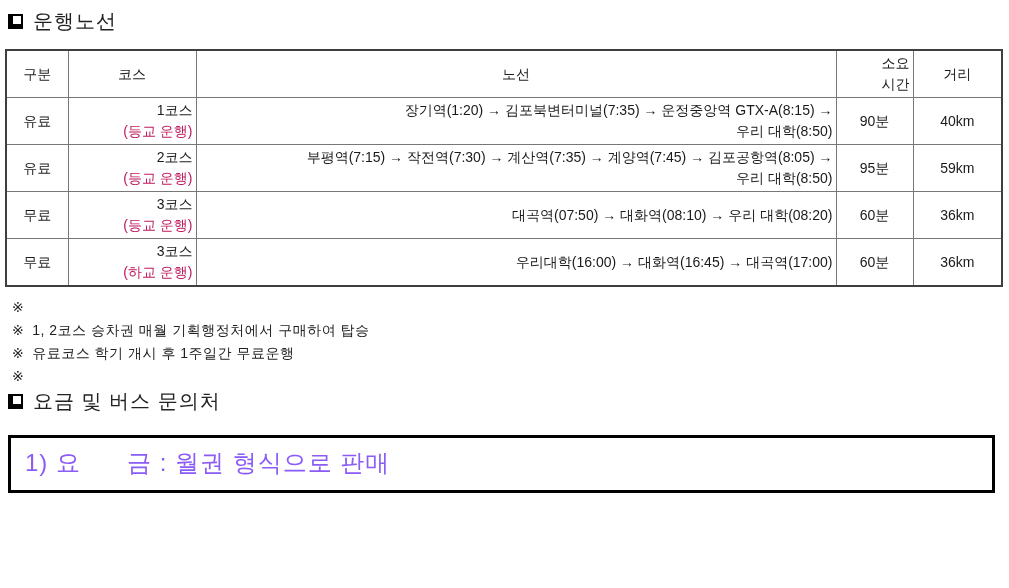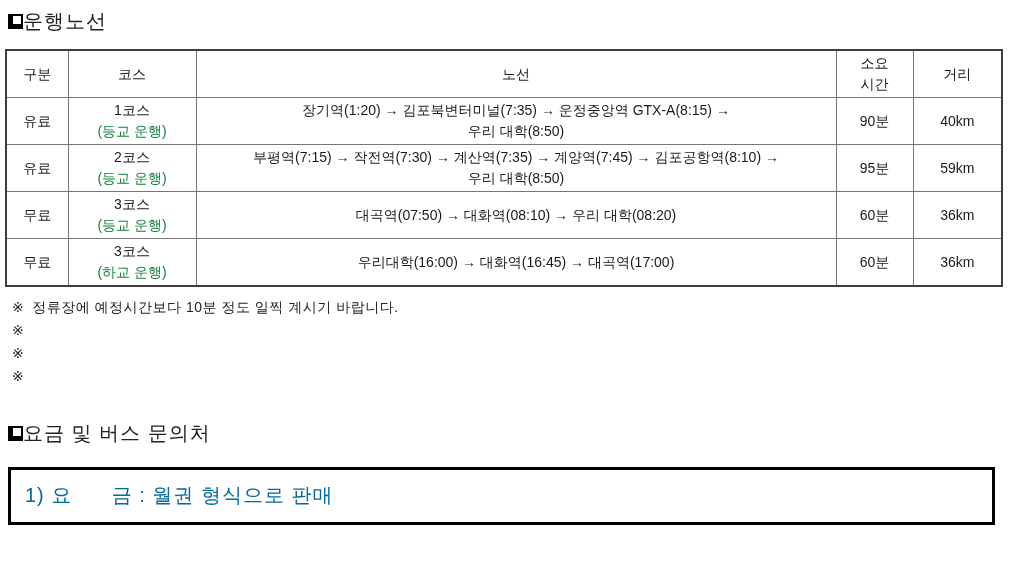--- a/index.html
+++ b/index.html
@@ -7,21 +7,21 @@
     width: 1009px; height: 588px;
     background: #ffffff;
     font-family: "Liberation Sans", "DejaVu Sans", sans-serif;
     color: #1a1a1a;
     overflow: hidden;
   }
   .page { position: relative; width: 1009px; height: 588px; padding: 8px 8px 0 8px; }
 
   
   .section-heading {
-    display: flex; align-items: center; 
+    display: flex; align-items: center; gap: 10px;
     font-size: 20px; color: #222; letter-spacing: 1px;
   }
   .sq-bullet {
     display: inline-block; width: 15px; height: 15px;
     background: #fff;
     border-top: 2px solid #000;
     border-right: 2px solid #000;
     border-left: 5px solid #000;
     border-bottom: 5px solid #000;
     flex: 0 0 auto;
@@ -39,44 +39,44 @@
     border: 1px solid #777;
     text-align: center; vertical-align: middle;
     font-weight: normal;
     padding: 2px 3px;
     line-height: 21px;
     color: #1a1a1a;
   }
   .route-table { border: 2px solid #3f3f3f; }
   .route-table tr { height: 47px; }
   .route-table tr.hdr { height: 45px; }
-  .blue { color: #15803d; }
-  .cell-line { display: block; }
+  .blue { color: #be185d; }
+  .cell-line { display: block; text-align: right; }
 
   
   .notes { margin: 9px 0 0 4px; }
   .note-line {
     font-size: 14px; color: #222; line-height: 23px;
     letter-spacing: 0.5px;
     display: flex; gap: 8px;
   }
   .note-marker { flex: 0 0 auto; }
 
   
-  .section2 { margin-top: 32px; }
+  .section2 { }
 
   
   .contact-box {
     margin-top: 20px;
     width: 987px;
     border: 3px solid #000;
     padding: 8px 14px 10px 14px;
   }
   .contact-line {
-    font-size: 20px; color: #0369a1;
+    font-size: 24px; color: #8b5cf6;
     line-height: 34px;
     white-space: pre-wrap;
     letter-spacing: 1px;
   }
 </style>
 </head>
 <body>
 
 <div class="page">
 
@@ -119,21 +119,21 @@
       <td class="blue">40km</td>
     </tr>
 
     <tr>
       <td class="blue">유료</td>
       <td>
         <span class="cell-line">2코스</span>
         <span class="cell-line blue">(등교 운행)</span>
       </td>
       <td>
-        <span class="cell-line">부평역(7:15) → 작전역(7:30) → 계산역(7:35) → 계양역(7:45) → 김포공항역(8:10) →</span>
+        <span class="cell-line">부평역(7:15) → 작전역(7:30) → 계산역(7:35) → 계양역(7:45) → 김포공항역(8:05) →</span>
         <span class="cell-line">우리 대학(8:50)</span>
       </td>
       <td>95분</td>
       <td class="blue">59km</td>
     </tr>
 
     <tr>
       <td class="blue">무료</td>
       <td>
         <span class="cell-line">3코스</span>
@@ -157,27 +157,28 @@
       </td>
       <td>60분</td>
       <td class="blue">36km</td>
     </tr>
   </tbody>
     </table>
 
   <div class="notes">
     <div class="note-line">
       <span class="note-marker">※</span>
-      <span>정류장에 예정시간보다 10분 정도 일찍 계시기 바랍니다.</span>
     </div>
     <div class="note-line">
       <span class="note-marker">※</span>
+      <span>1, 2코스 승차권 매월 기획행정처에서 구매하여 탑승</span>
     </div>
     <div class="note-line">
       <span class="note-marker">※</span>
+      <span>유료코스 학기 개시 후 1주일간 무료운행</span>
     </div>
     <div class="note-line">
       <span class="note-marker">※</span>
     </div>
   </div>
 
   <div class="section-heading section2">
     <span class="sq-bullet"></span>
     <span>요금 및 버스 문의처</span>
   </div>

